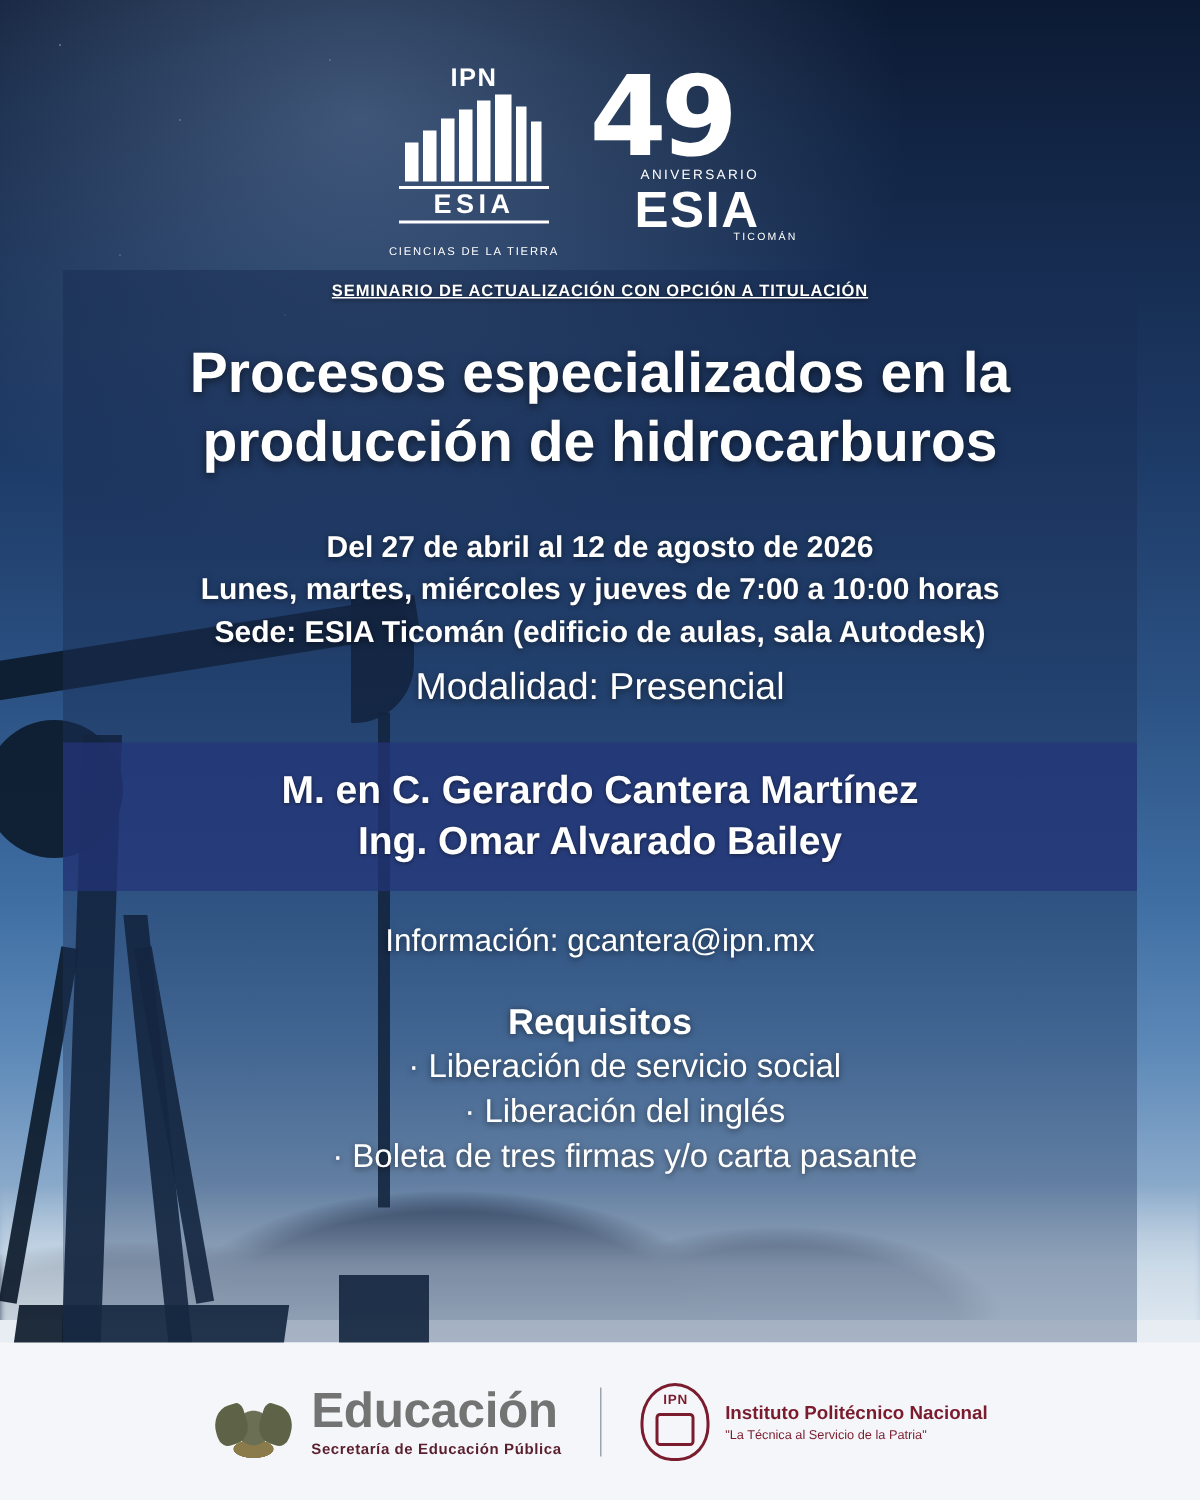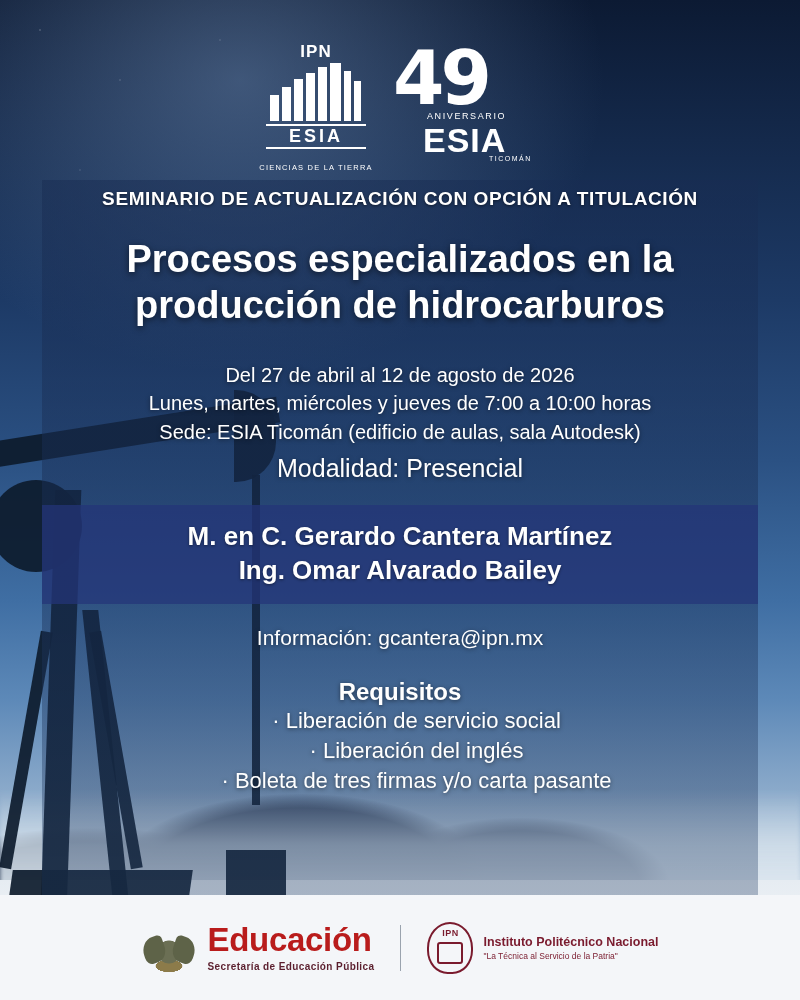--- a/index.html
+++ b/index.html
@@ -119,29 +119,30 @@
     font-size: 34px; font-weight: 700; letter-spacing: 1px; line-height: 1;
   }
   .aniv .tic {
     position: absolute; left: 96px; top: 116px;
     font-size: 7px; letter-spacing: 1.5px;
   }
 
   
   .content { position: absolute; left: 42px; right: 42px; top: 188px; text-align: center; color: #ffffff; }
   .kicker {
-    font-size: 19px; font-weight: 700; letter-spacing: .6px;
+    font-size: 11px; font-weight: 700; letter-spacing: .6px;
     text-shadow: 0 1px 3px rgba(0,0,0,.55);
+    text-decoration: underline;
   }
   .title {
     margin-top: 26px;
     font-size: 38px; font-weight: 700; line-height: 1.22;
     text-shadow: 0 2px 6px rgba(0,0,0,.55);
   }
-  .details { margin-top: 32px; font-size: 20px; line-height: 1.42; text-shadow: 0 1px 4px rgba(0,0,0,.5); }
+  .details { margin-top: 32px; font-size: 20px; line-height: 1.42; text-shadow: 0 1px 4px rgba(0,0,0,.5); font-weight: bold; }
   .modality { margin-top: 8px; font-size: 25px; text-shadow: 0 1px 4px rgba(0,0,0,.5); }
 
   .speakers {
     margin: 22px auto 0; width: 100%;
     background: rgba(36,52,120,0.72);
     padding: 14px 10px 16px;
   }
   .speakers div { font-size: 26px; font-weight: 700; line-height: 1.32; text-shadow: 0 1px 3px rgba(0,0,0,.45); }
 
   .info { margin-top: 22px; font-size: 21px; text-shadow: 0 1px 4px rgba(0,0,0,.5); }
@@ -164,21 +165,21 @@
       radial-gradient(ellipse 22px 10px at 50% 86%, #8c7b4a 0%, #8c7b4a 60%, rgba(140,123,74,0) 62%);
     position: relative;
   }
   .eagle:before, .eagle:after {
     content: ""; position: absolute; top: 14px; width: 22px; height: 26px;
     background: #5e6348; border-radius: 60% 20% 50% 30%;
   }
   .eagle:before { left: 1px; transform: rotate(-18deg); }
   .eagle:after  { right: 1px; transform: rotate(18deg) scaleX(-1); }
   .edu-text .edu-main {
-    font-size: 33px; font-weight: 700; color: #b91c1c; letter-spacing: -.3px; line-height: 1;
+    font-size: 33px; font-weight: 700; color: #737373; letter-spacing: -.3px; line-height: 1;
   }
   .edu-text .edu-sub {
     margin-top: 5px; font-size: 10px; color: #5b1f2e; letter-spacing: .4px; font-weight: 600;
   }
   .ipn-foot { display: flex; align-items: center; gap: 10px; }
   .ipn-seal {
     width: 46px; height: 52px; border-radius: 50% 50% 45% 45%;
     border: 2px solid #7a1b2e; position: relative;
     display: flex; align-items: center; justify-content: center;
     color: #7a1b2e; font-size: 9px; font-weight: 700; letter-spacing: .5px;

